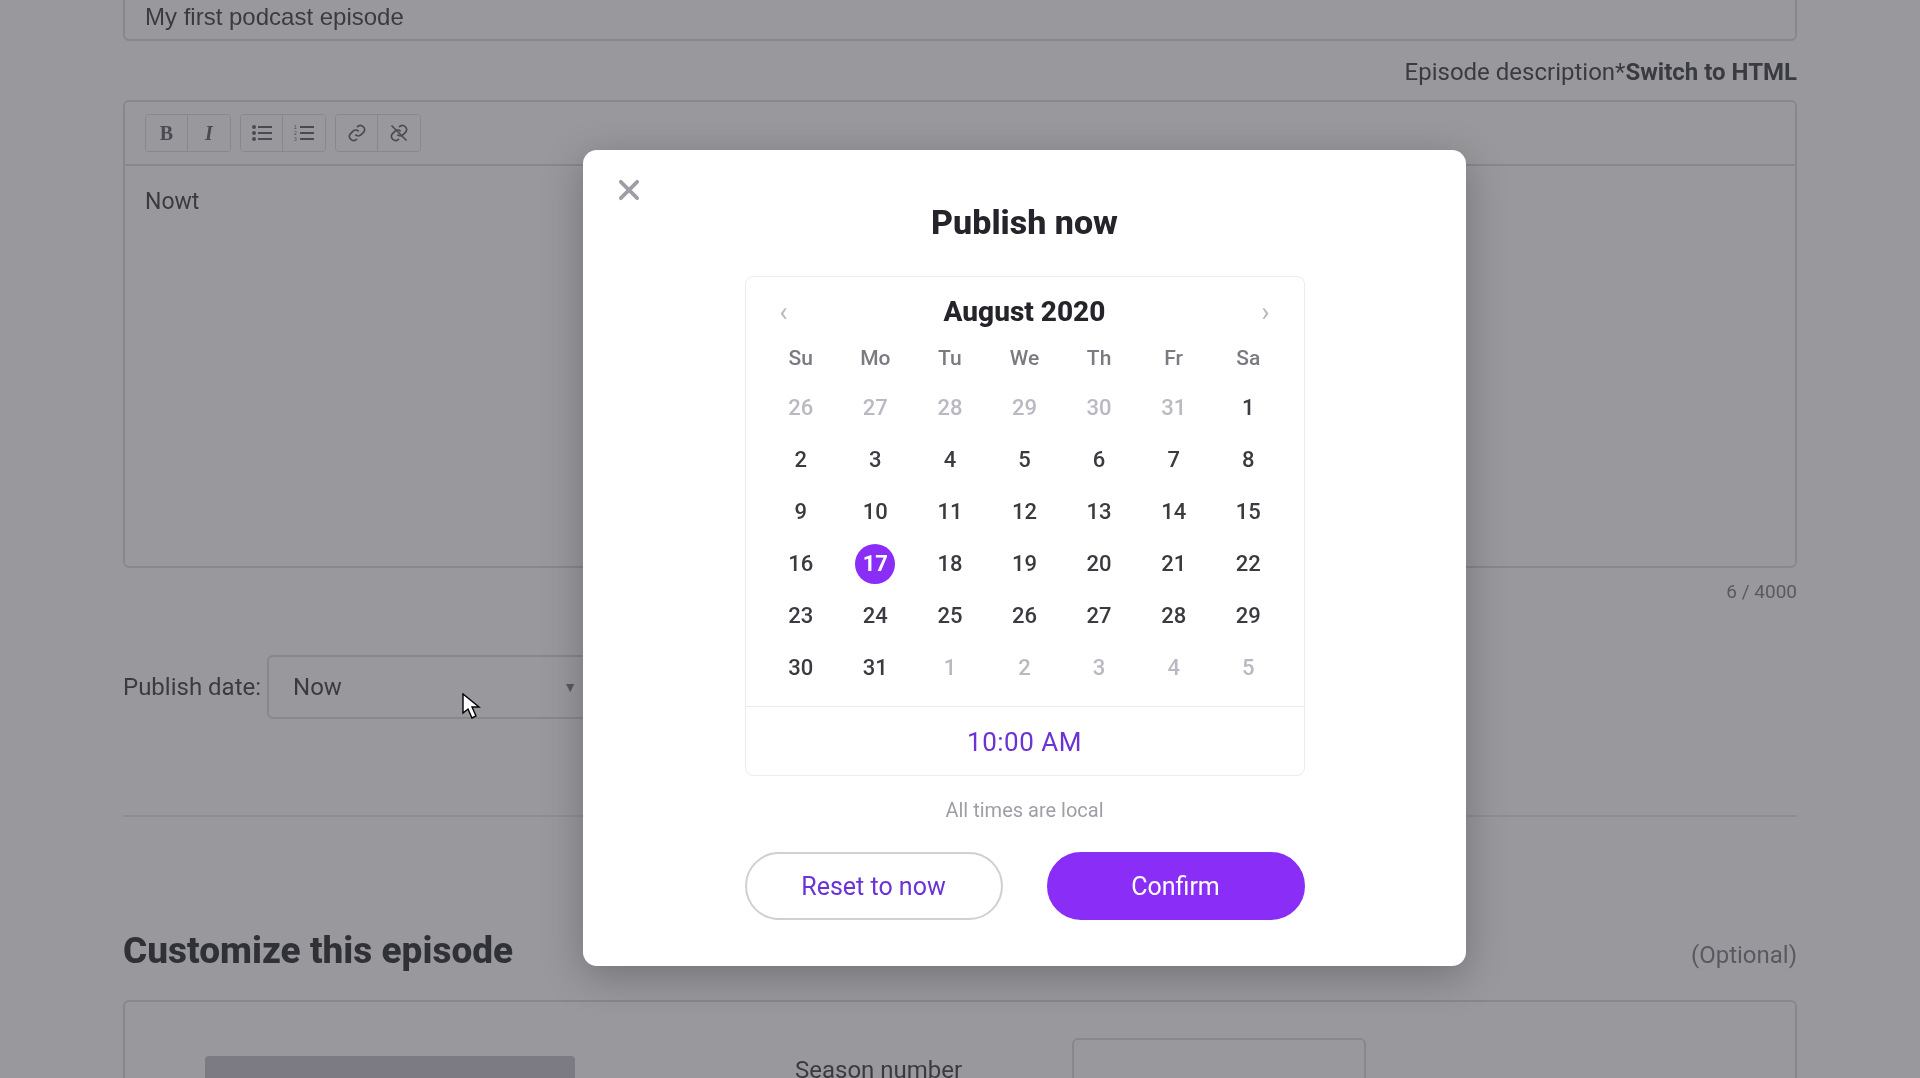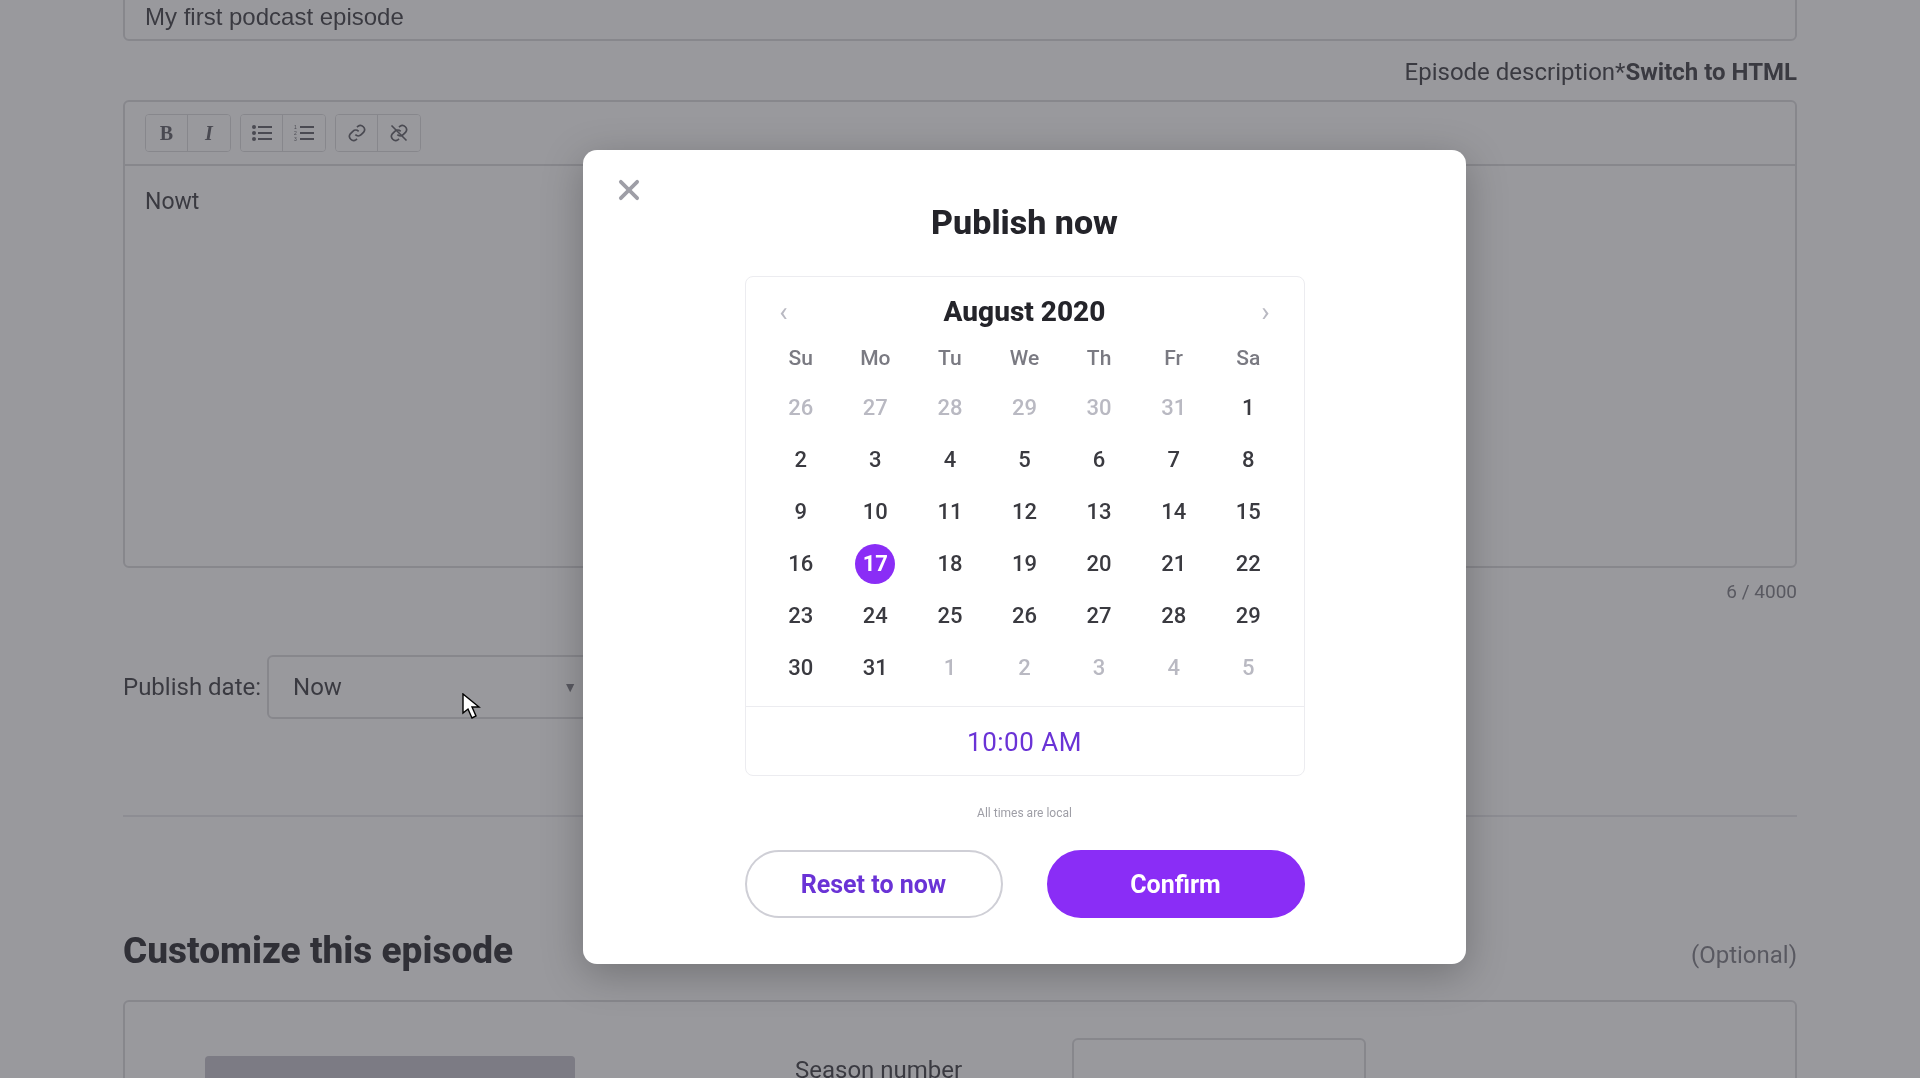--- a/index.html
+++ b/index.html
@@ -295,36 +295,36 @@
   }
   .cal-time-val {
     color: #6a33d6;
     font-size: 26px;
     font-weight: 400;
     letter-spacing: 0.5px;
   }
 
   .local-note {
     text-align: center;
-    font-size: 12px;
+    font-size: 20px;
     color: #9e9ea6;
-    margin-top: 30px;
+    margin-top: 22px;
   }
 
   .modal-actions {
     display: flex;
     justify-content: center;
     gap: 44px;
     margin-top: 30px;
   }
   .btn {
     height: 68px;
     border-radius: 40px;
     font-size: 25px;
-    font-weight: 700;
+    font-weight: 400;
     display: flex;
     align-items: center;
     justify-content: center;
     cursor: pointer;
     padding: 0 48px;
     min-width: 258px;
   }
   .btn-outline {
     border: 2px solid #cfcfd6;
     color: #6a33d6;

